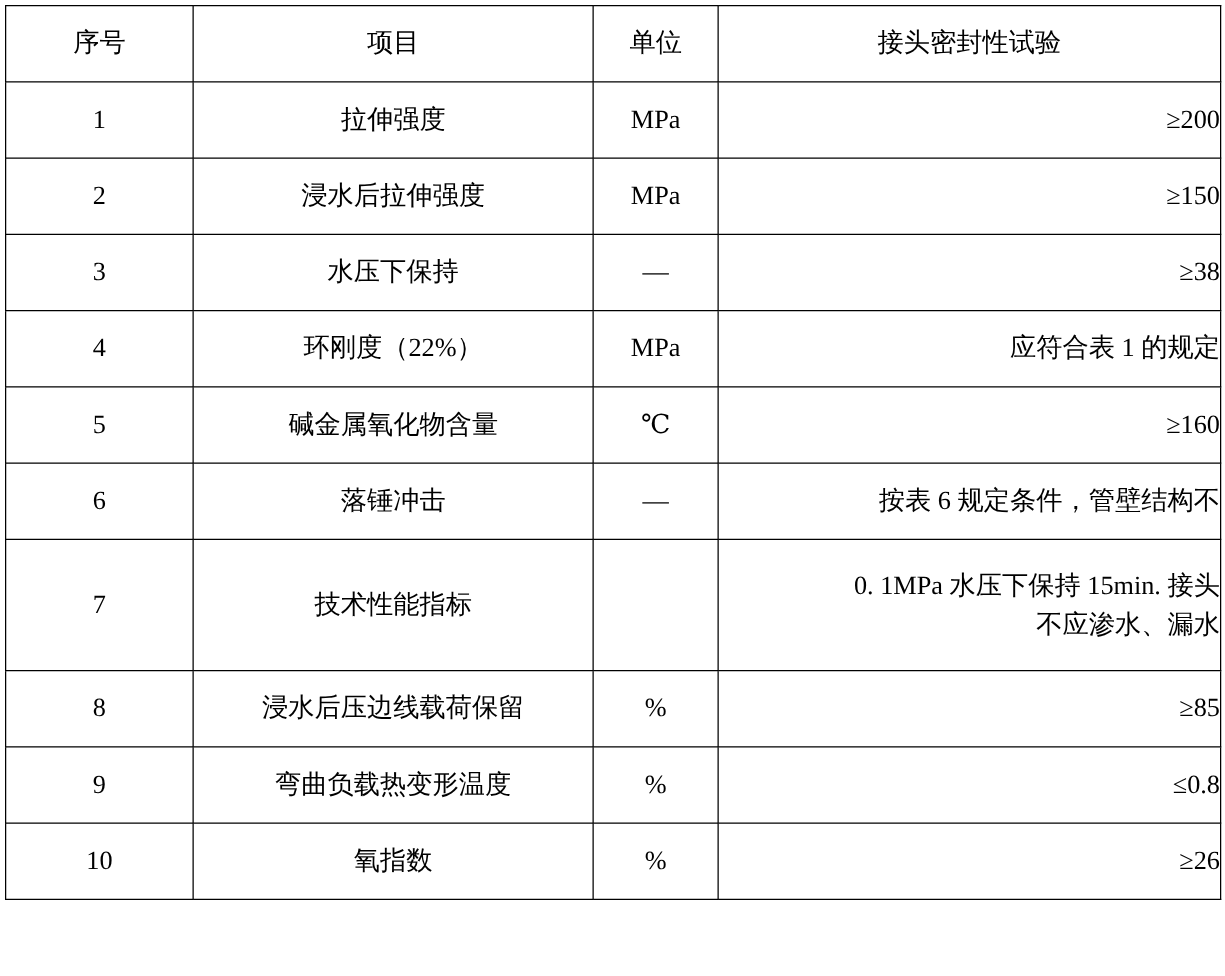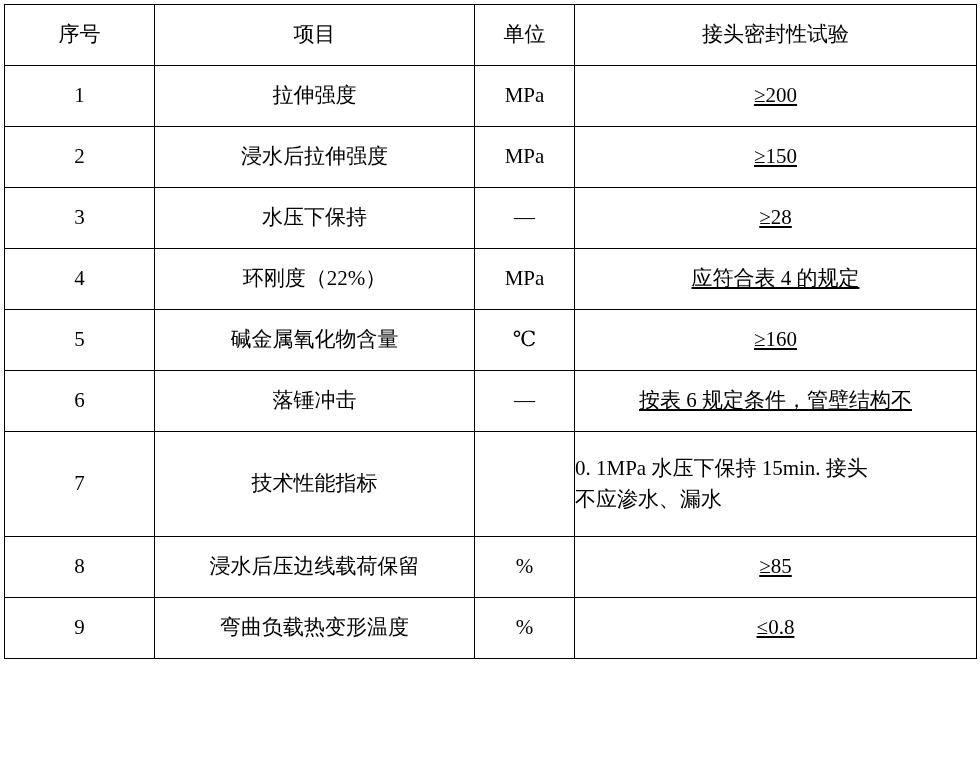--- a/index.html
+++ b/index.html
@@ -36,35 +36,34 @@
   col.c-no    { width: 150px; }
   col.c-item  { width: 320px; }
   col.c-unit  { width: 100px; }
   col.c-value { width: 402px; }
 
   .cell-center {
     text-align: center;
     padding: 10px 4px;
   }
   .cell-left {
-    text-align: center;
+    text-align: right;
     padding: 10px 10px 10px 12px;
-    text-decoration: underline;
   }
   .head-row td {
     font-size: 22px;
   }
   .row-tall td {
     height: 104px;
   }
   .row-normal td {
     height: 60px;
   }
   .value-multi {
-    text-align: left;
+    text-align: right;
     padding: 8px 8px 8px 12px;
     line-height: 1.85;
   }
   .nowrap-cell {
     white-space: nowrap;
     overflow: hidden;
   }
 </style>
 </head>
 <body>
@@ -96,28 +95,28 @@
         <td class="cell-center">2</td>
         <td class="cell-center">浸水后拉伸强度</td>
         <td class="cell-center">MPa</td>
         <td class="cell-left">≥150</td>
       </tr>
 
       <tr class="row-normal">
         <td class="cell-center">3</td>
         <td class="cell-center">水压下保持</td>
         <td class="cell-center">—</td>
-        <td class="cell-left">≥28</td>
+        <td class="cell-left">≥38</td>
       </tr>
 
       <tr class="row-normal">
         <td class="cell-center">4</td>
         <td class="cell-center">环刚度（22%）</td>
         <td class="cell-center">MPa</td>
-        <td class="cell-left">应符合表 4 的规定</td>
+        <td class="cell-left">应符合表 1 的规定</td>
       </tr>
 
       <tr class="row-normal">
         <td class="cell-center">5</td>
         <td class="cell-center">碱金属氧化物含量</td>
         <td class="cell-center">℃</td>
         <td class="cell-left">≥160</td>
       </tr>
 
       <tr class="row-normal">
@@ -144,15 +143,21 @@
         <td class="cell-left">≥85</td>
       </tr>
 
       <tr class="row-normal">
         <td class="cell-center">9</td>
         <td class="cell-center">弯曲负载热变形温度</td>
         <td class="cell-center">%</td>
         <td class="cell-left">≤0.8</td>
       </tr>
 
+      <tr class="row-normal">
+        <td class="cell-center">10</td>
+        <td class="cell-center">氧指数</td>
+        <td class="cell-center">%</td>
+        <td class="cell-left">≥26</td>
+      </tr>
     </tbody>
   </table>
 </div>
 
 </body></html>

